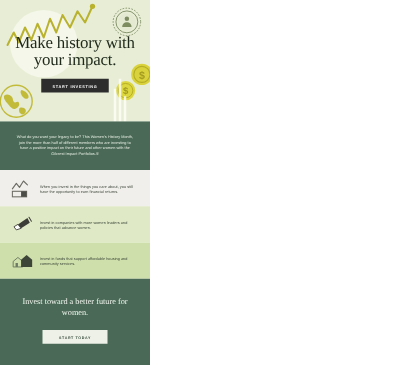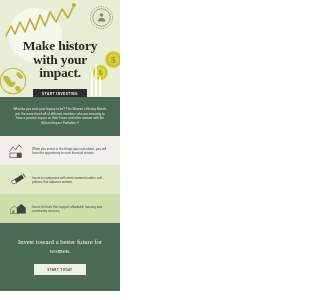--- a/index.html
+++ b/index.html
@@ -38,26 +38,25 @@
   .hero-bars i:nth-child(2){ left:4px; height:34px; }
   .hero-bars i:nth-child(3){ left:8px; height:20px; }
 
   .hero-content {
     position:absolute; left:0; top:27px;
     width:120px; padding:0 11px;
     text-align:center; z-index:5;
   }
   .hero-title {
     font-family:"Liberation Serif", serif;
-    font-weight:700;
+    font-weight:400;
     font-size:13.5px;
     line-height:13.5px;
     color:#1f2a1c;
     letter-spacing:-0.2px;
-    margin-top:12px;
   }
   .hero-btn {
     display:inline-block;
     margin-top:9px;
     background:#2d2d2d;
     color:#ffffff;
     font-size:3.1px;
     letter-spacing:0.55px;
     font-weight:700;
     text-transform:uppercase;

